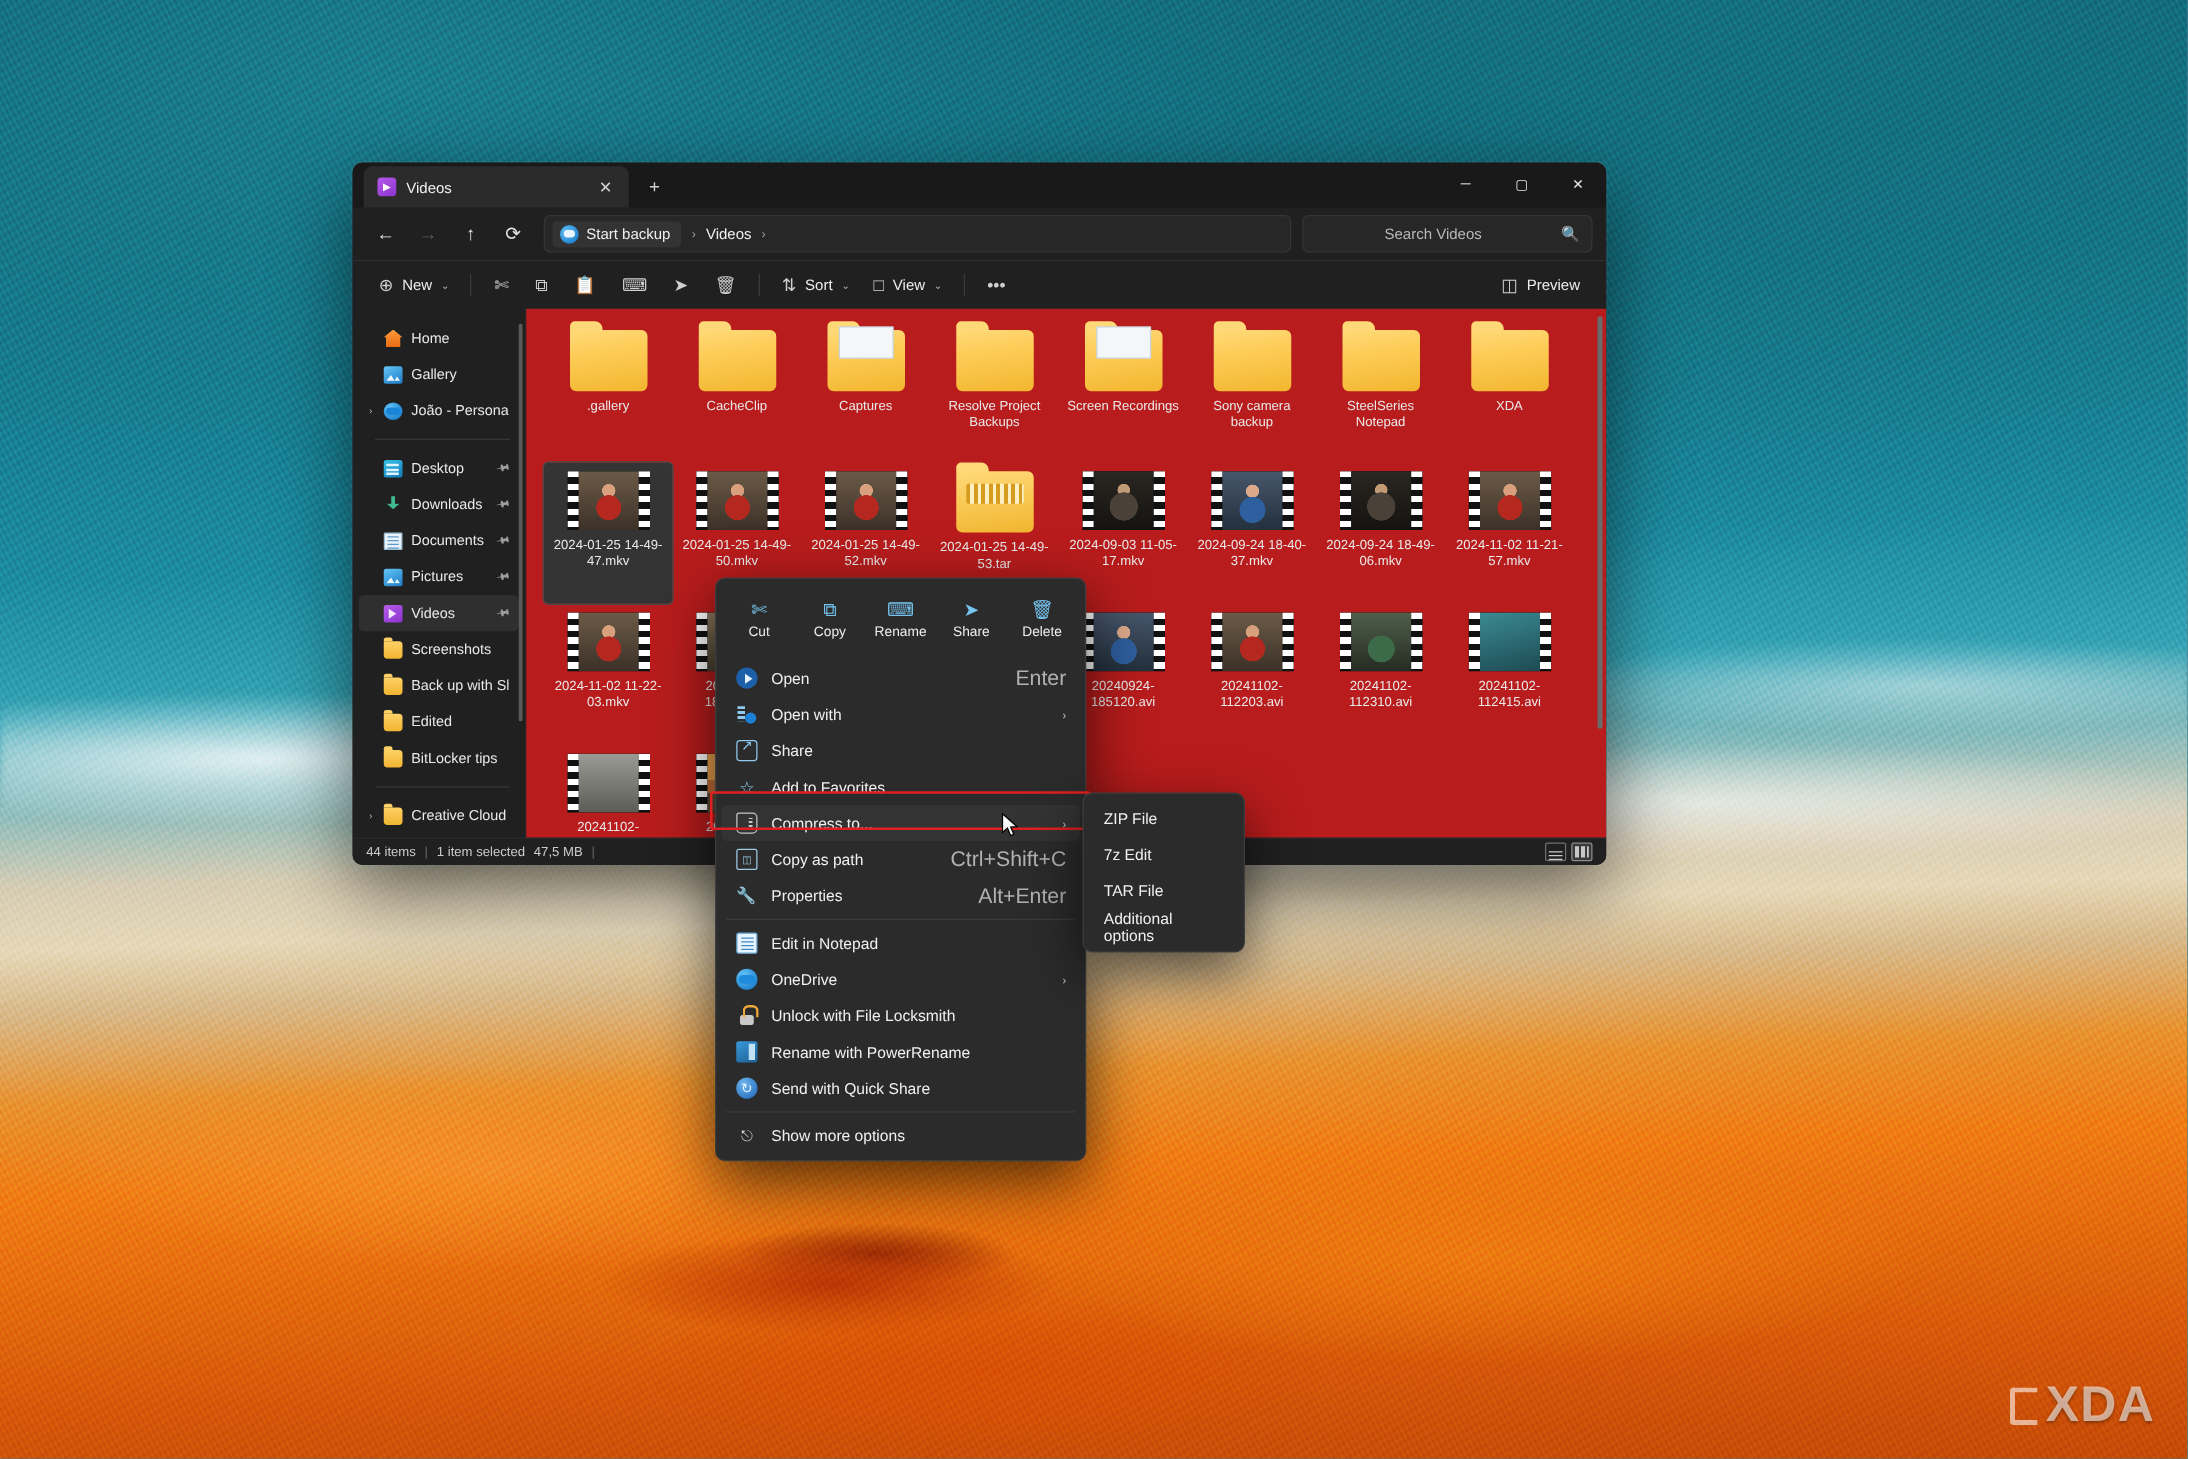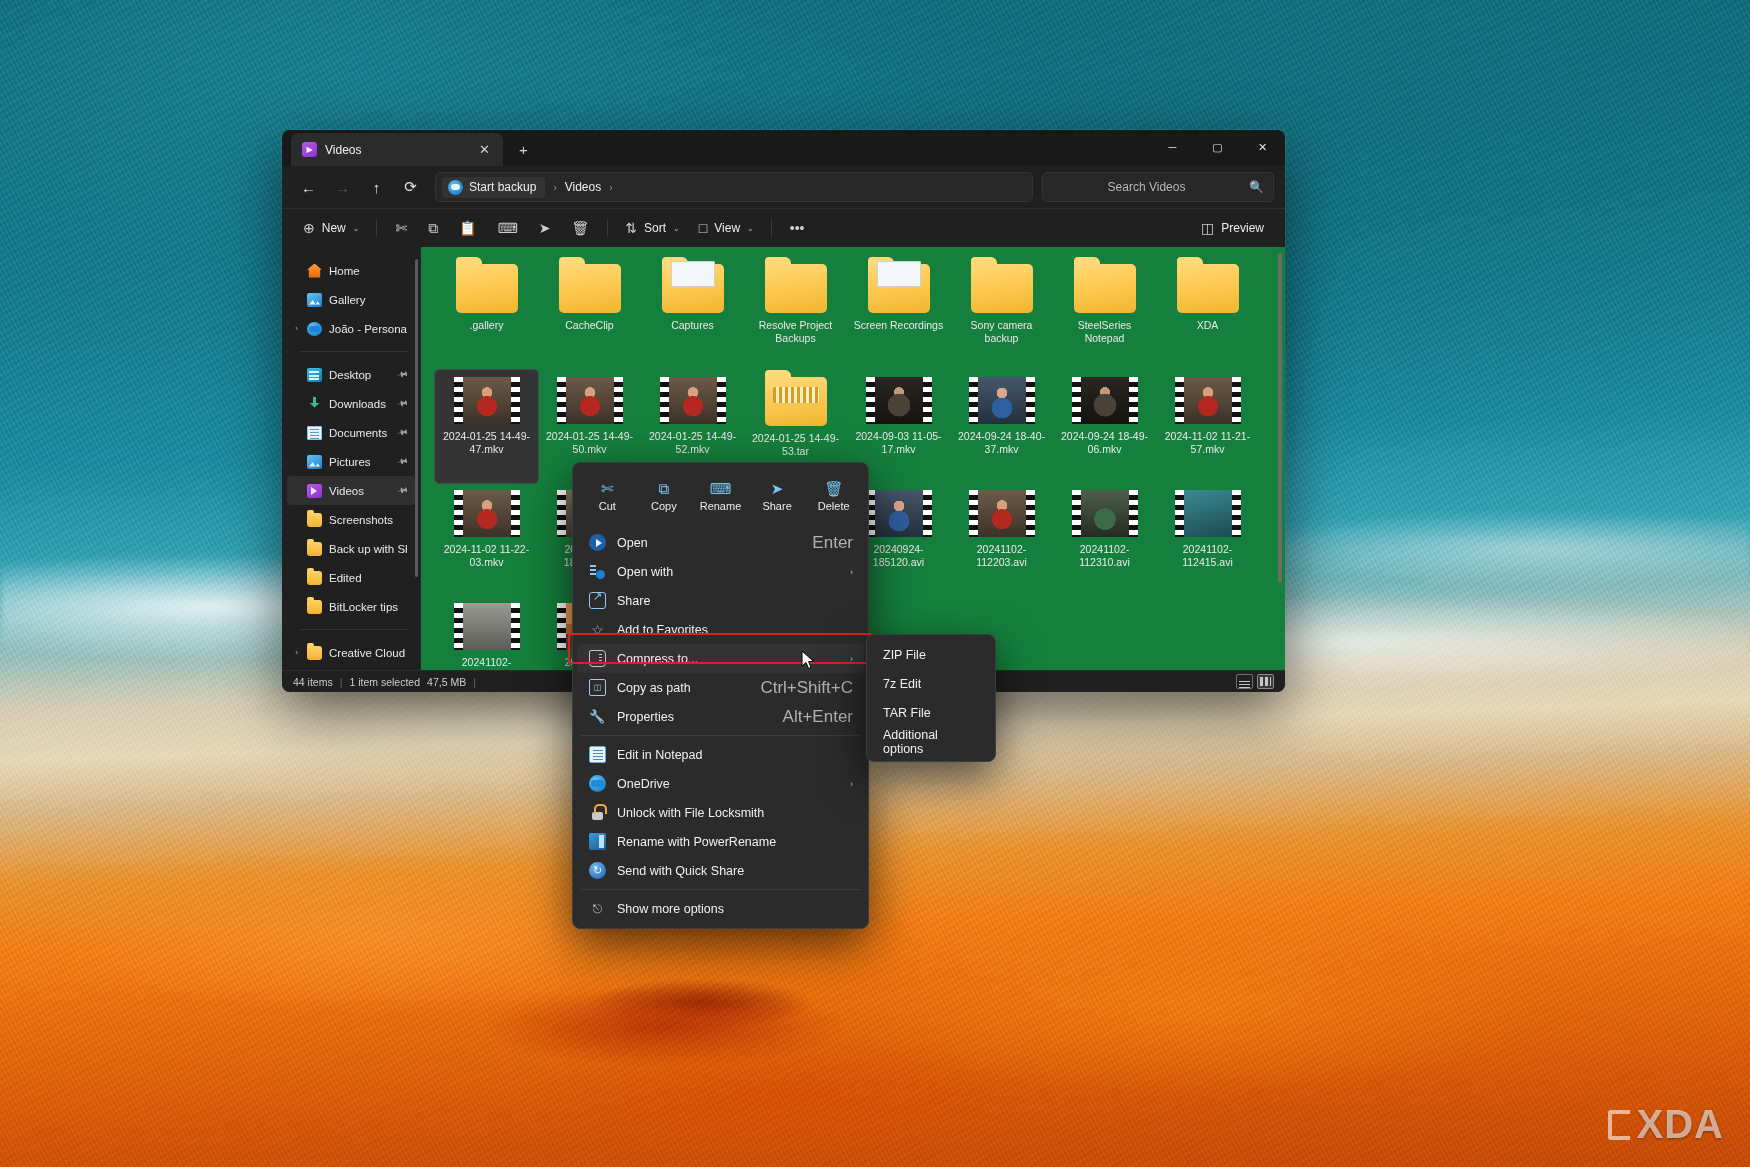--- a/index.html
+++ b/index.html
@@ -233,21 +233,21 @@
     content: ""; position: absolute; left: 4px; top: 3px; width: 0; height: 0;
     border-left: 6px solid #f6e8ff; border-top: 4px solid transparent; border-bottom: 4px solid transparent;
   }
   .sb-scroll {
     position: absolute; right: 2px; top: 12px; width: 3px; height: 318px;
     background: #5a5a5a; border-radius: 2px;
   }
 
   
   .filearea {
-    flex: 1; background: #15803d; position: relative; overflow: hidden;
+    flex: 1; background: #b91c1c; position: relative; overflow: hidden;
     padding: 10px 16px 0 14px;
   }
   .grid { display: flex; flex-wrap: wrap; gap: 0; }
   .cell {
     width: 103px; height: 113px; display: flex; flex-direction: column;
     align-items: center; padding-top: 7px; border-radius: 4px; position: relative;
   }
   .cell.sel { background: #343434; outline: 1px solid #4a4a4a; }
   .cell .name {
     font-size: 10.5px; color: #e9e9e9; text-align: center; line-height: 1.25;

